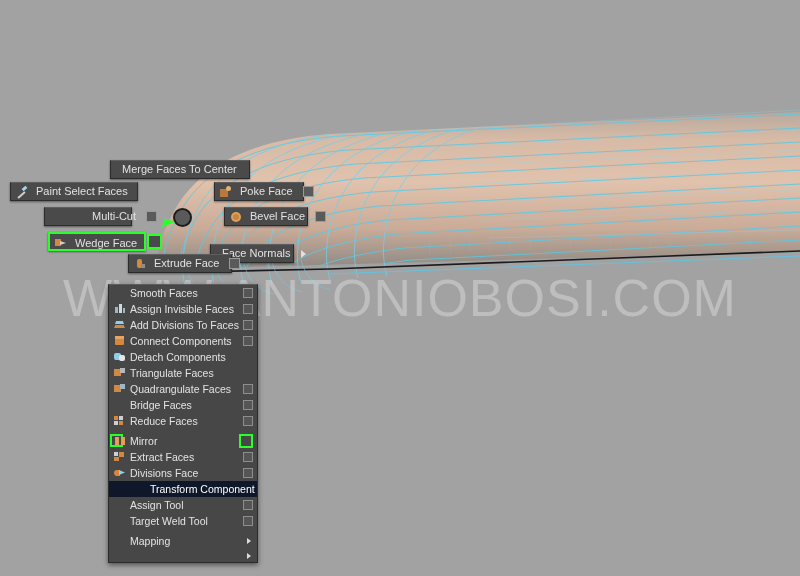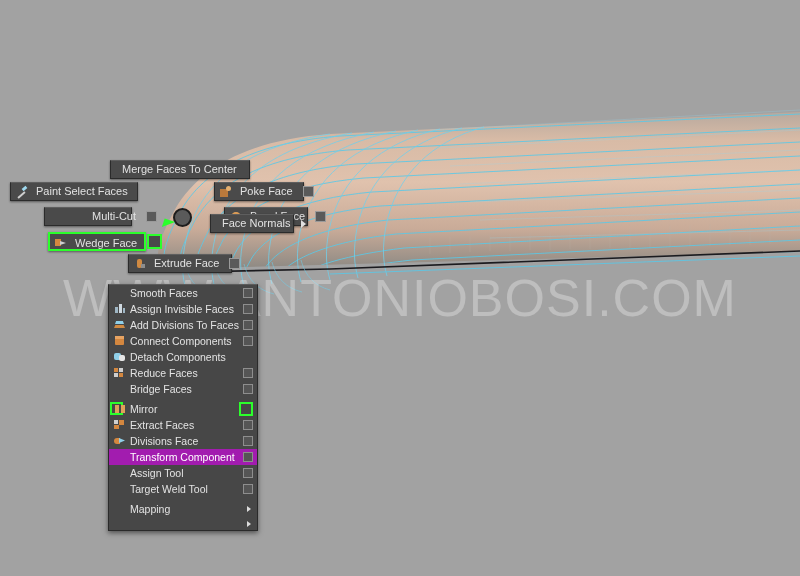--- a/index.html
+++ b/index.html
@@ -122,21 +122,21 @@
   .mrow .mbox{
     width:8px;height:8px;flex:0 0 8px;
     border:1px solid #8e8e8e;background:#555;
   }
   .mrow .marrow{
     width:0;height:0;flex:0 0 auto;margin-right:2px;
     border-left:4px solid #dcdcdc;
     border-top:3.5px solid transparent;
     border-bottom:3.5px solid transparent;
   }
-  .mrow.hl{background:#a21caf;color:#ffffff;}
+  .mrow.hl{background:#0f172a;color:#ffffff;gap:20px;}
   .mrow.hl .mbox{border-color:#8e8e8e;background:#555;}
   .mrow.selbox .mbox{border:2px solid #2bff2b;background:#474747;width:10px;height:10px;flex:0 0 10px;}
   .mrow.selicon::before{
     content:"";position:absolute;left:1px;top:1px;width:13px;height:13px;
     border:2px solid #2bff2b;box-sizing:border-box;
   }
   .msep{height:4px;background:#474747;}
   .mrow.clipped{height:9px;overflow:hidden;align-items:flex-start;}
 
   
@@ -284,21 +284,21 @@
 
 <div class="mm-btn has-icon sel" style="left:48px;top:232px;width:98px;align-items:flex-end;">
   <span class="ic ic-wedge">
       <i></i>
       <i></i>
     </span>
   <span class="lbl">Wedge Face</span>
   <span class="opt-box"></span>
 </div>
 
-<div class="mm-btn" style="left:210px;top:214px;width:84px;">
+<div class="mm-btn" style="left:210px;top:244px;width:84px;">
   <span class="lbl">Face Normals</span>
   <span class="arrow"></span>
 </div>
 
 <div class="mm-btn has-icon" style="left:128px;top:254px;width:104px;">
   <span class="ic ic-extrude">
       <i></i>
       <i></i>
     </span>
   <span class="lbl">Extrude Face</span>
@@ -342,36 +342,51 @@
   </div>
 
   <div class="mrow">
     <span class="mic ic ic-detach">
         <i></i>
         <i></i>
       </span>
     <span class="mlabel">Detach Components</span>
   </div>
 
-
+  <div class="mrow">
+    <span class="mic ic ic-tri">
+        <i></i>
+        <i></i>
+      </span>
+    <span class="mlabel">Triangulate Faces</span>
+  </div>
+
+  <div class="mrow">
+    <span class="mic ic ic-quad">
+        <i></i>
+        <i></i>
+      </span>
+    <span class="mlabel">Quadrangulate Faces</span>
+    <span class="mbox"></span>
+  </div>
+
+  <div class="mrow">
+    <span class="mic"></span>
+    <span class="mlabel">Bridge Faces</span>
+    <span class="mbox"></span>
+  </div>
 
   <div class="mrow">
     <span class="mic ic ic-reduce">
         <i></i>
         <i></i>
         <i></i>
         <i></i>
       </span>
     <span class="mlabel">Reduce Faces</span>
-    <span class="mbox"></span>
-  </div>
-
-  <div class="mrow">
-    <span class="mic"></span>
-    <span class="mlabel">Bridge Faces</span>
     <span class="mbox"></span>
   </div>
 
   <div class="msep"></div>
 
   <div class="mrow selicon selbox">
     <span class="mic ic ic-mirror">
         <i></i>
         <i></i>
       </span>

